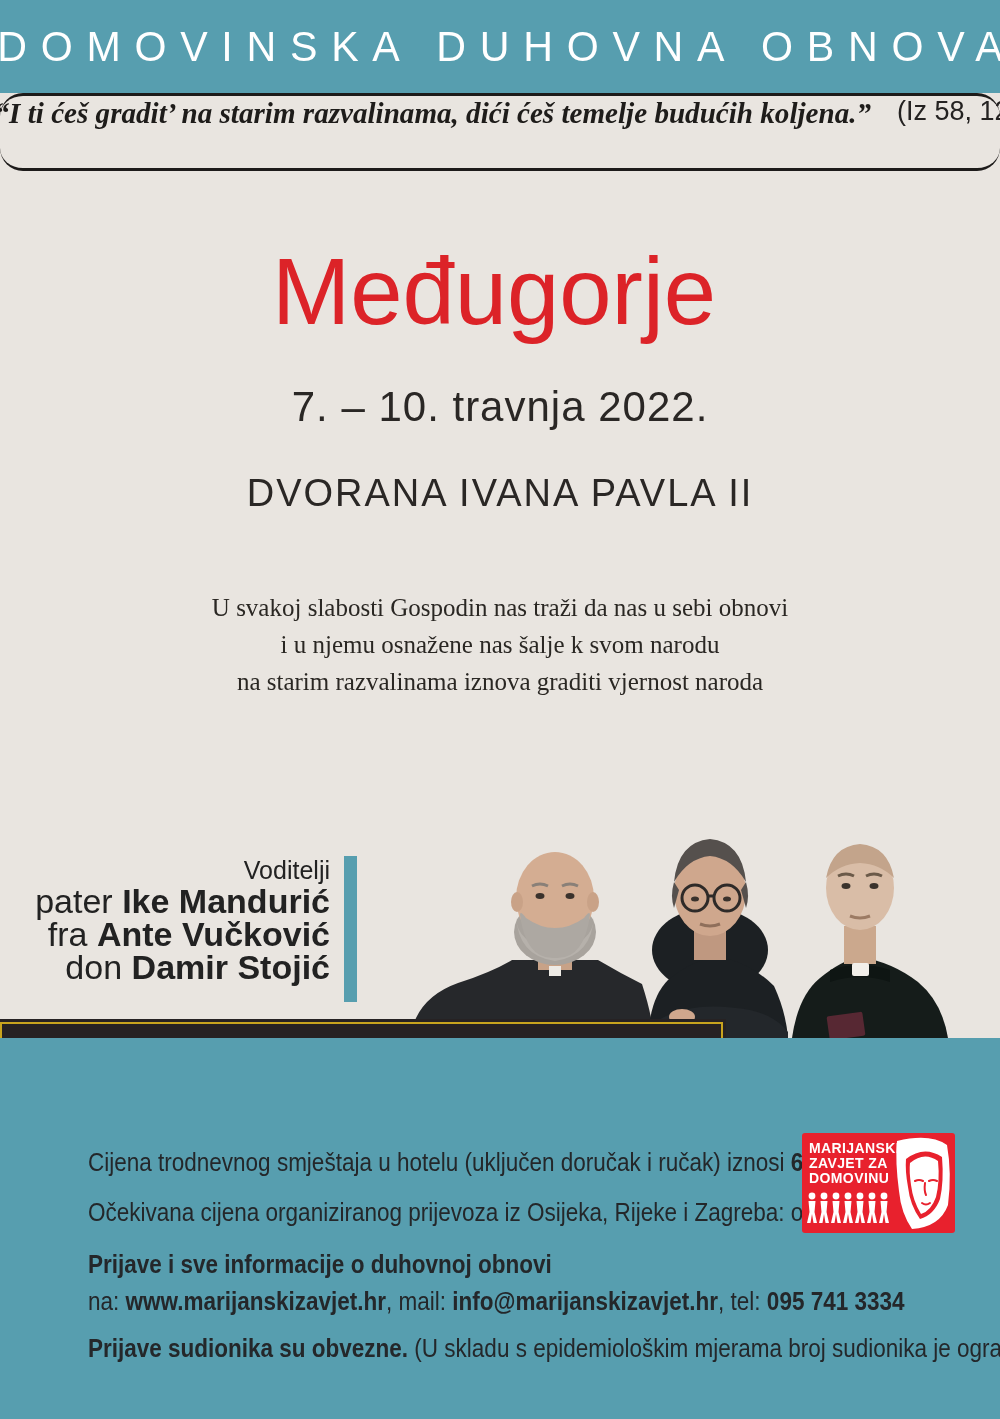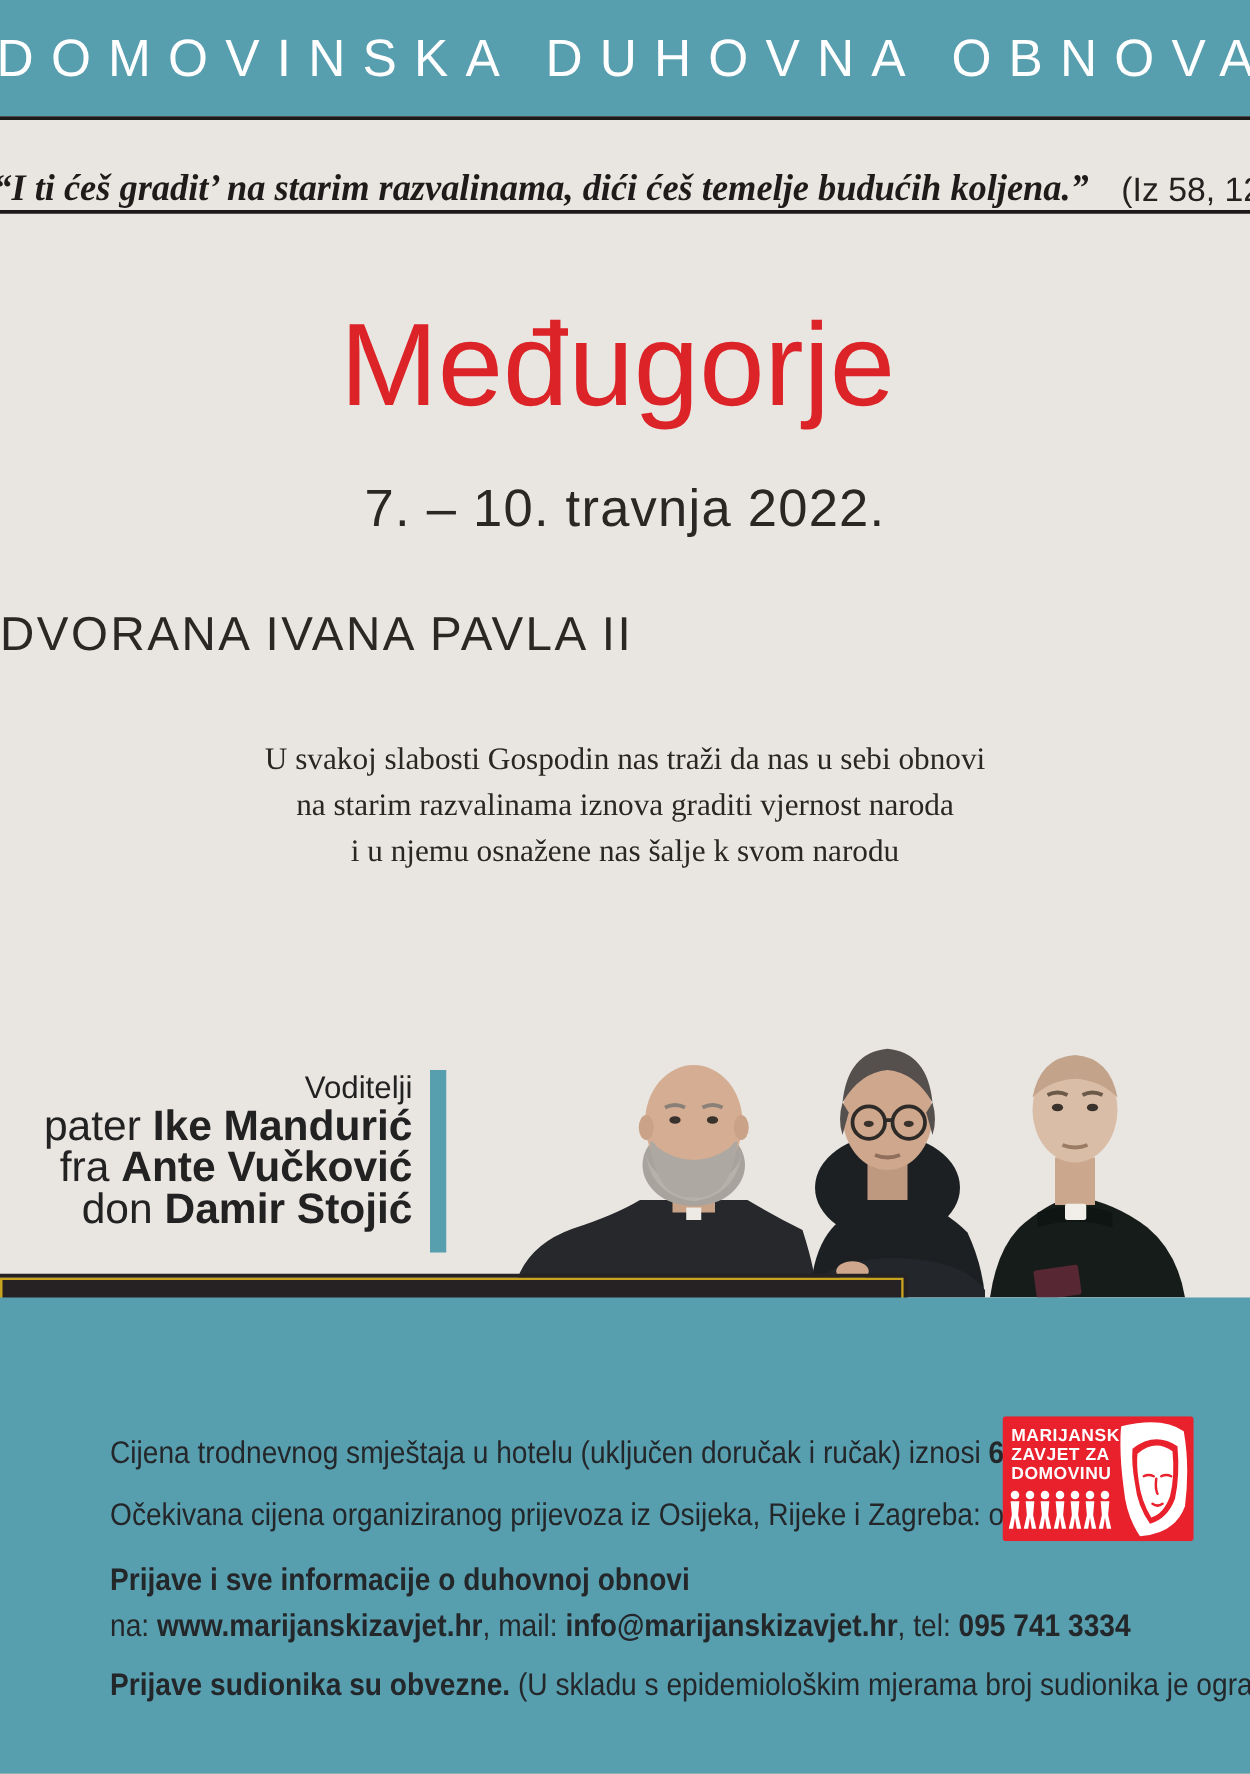--- a/index.html
+++ b/index.html
@@ -18,39 +18,39 @@
     background:var(--teal);display:flex;align-items:center;justify-content:center;
   }
   .topbar-title{
     color:#fff;font-size:42px;font-weight:400;letter-spacing:14px;
     text-indent:14px;white-space:nowrap;transform:scaleX(.98);
   }
   
   .quotebar{
     position:absolute;left:0;top:93px;width:1000px;height:78px;
     box-sizing:border-box;border-top:3px solid var(--line);border-bottom:3px solid var(--line);
-    background:var(--beige);display:flex;align-items:flex-end;justify-content:center;gap:12px;
+    background:var(--beige);display:flex;align-items:flex-start;justify-content:center;gap:12px;border-radius:23px;
   }
   .quote-text{
     font-family:"Liberation Serif",serif;font-style:italic;font-weight:bold;
     font-size:30px;color:#1E1C1A;white-space:nowrap;transform:scaleX(.97);
   }
   .quote-ref{font-size:27px;color:#242221;white-space:nowrap;}
   
   .event-title{
     position:absolute;left:0;top:238px;width:988px;margin:0;text-align:center;
     color:var(--red);font-size:94px;font-weight:500;letter-spacing:0;
   }
   .event-date{
     position:absolute;left:0;top:383px;width:1000px;text-align:center;
     font-size:42px;letter-spacing:1px;color:#2A2725;
   }
   .event-venue{
-    position:absolute;left:0;top:472px;width:1000px;
-    font-size:38px;letter-spacing:2px;color:#2A2725;margin-top:15px;
+    position:absolute;left:0;top:472px;width:1000px;text-align:center;
+    font-size:38px;letter-spacing:2px;color:#2A2725;
   }
   .intro{
     position:absolute;left:0;top:589px;width:1000px;text-align:center;
     font-family:"Liberation Serif",serif;
     font-size:25px;line-height:37px;color:#2A2723;
   }
   
   .leaders-text{position:absolute;left:0;top:856px;width:330px;text-align:right;}
   .leaders-label{font-size:25px;color:#222;}
   .leader-line{font-size:34px;line-height:33px;color:#222;white-space:nowrap;}
@@ -98,22 +98,22 @@
     <span class="quote-text">“I ti ćeš gradit’ na starim razvalinama, dići ćeš temelje budućih koljena.”</span>
     <span class="quote-ref">(Iz 58, 12)</span>
   </div>
 
   <h1 class="event-title">Međugorje</h1>
   <div class="event-date">7. – 10. travnja 2022.</div>
   <div class="event-venue">DVORANA IVANA PAVLA II</div>
 
   <div class="intro">
     <div>U svakoj slabosti Gospodin nas traži da nas u sebi obnovi</div>
+    <div>i u njemu osnažene nas šalje k svom narodu</div>
     <div>na starim razvalinama iznova graditi vjernost naroda</div>
-    <div>i u njemu osnažene nas šalje k svom narodu</div>
   </div>
 
   <div class="leaders-text">
     <div class="leaders-label">Voditelji</div>
     <div class="leader-line">
       <span class="prefix">pater</span><b>Ike Mandurić</b>
     </div>
     <div class="leader-line">
       <span class="prefix">fra</span><b>Ante Vučković</b>
     </div>

